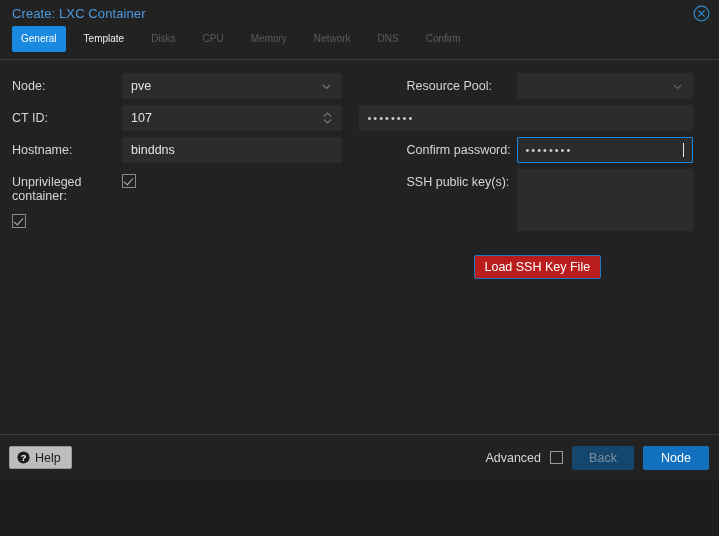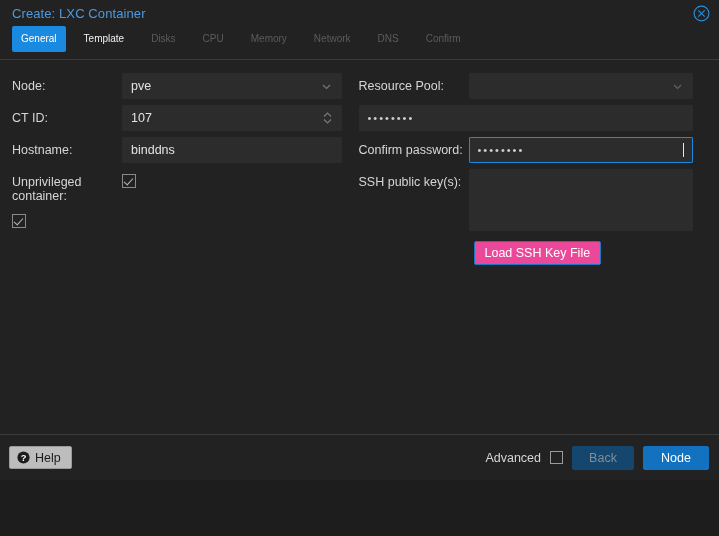--- a/index.html
+++ b/index.html
@@ -107,21 +107,21 @@
   }
   .field-label {
     font-size: 12.5px;
     color: #d6d6d6;
     line-height: 14px;
     padding-top: 6px;
     flex: 0 0 auto;
     box-sizing: border-box;
   }
   .col-left .field-label { width: 110px; }
-  .col-right .field-label { width: 110px; }
+  .col-right .field-label { width: 110px; margin-left: 48px; }
   .field-control {
     flex: 1 1 auto;
     min-width: 0;
   }
 
   
   .input {
     height: 26px;
     background: #2c2c2c;
     border: 1px solid #2c2c2c;
@@ -228,26 +228,26 @@
   }
   .btn-back {
     background: #14466e;
     color: #7f8f9c;
     border: 1px solid #14466e;
     width: 62px;
     height: 24px;
     cursor: default;
   }
   .btn-ssh {
-    background: #ec4899;
+    background: #b91c1c;
     color: #ffffff;
     border: 1px solid #1a77c4;
     height: 24px;
     padding: 0 10px;
-    margin-top: 4px;
+    margin-top: 18px;
     margin-left: 115px;
   }
   .btn-help {
     background: #bdbdbd;
     color: #1c1c1c;
     border: 1px solid #9a9a9a;
     height: 23px;
     padding: 0 10px 0 7px;
     gap: 5px;
   }

